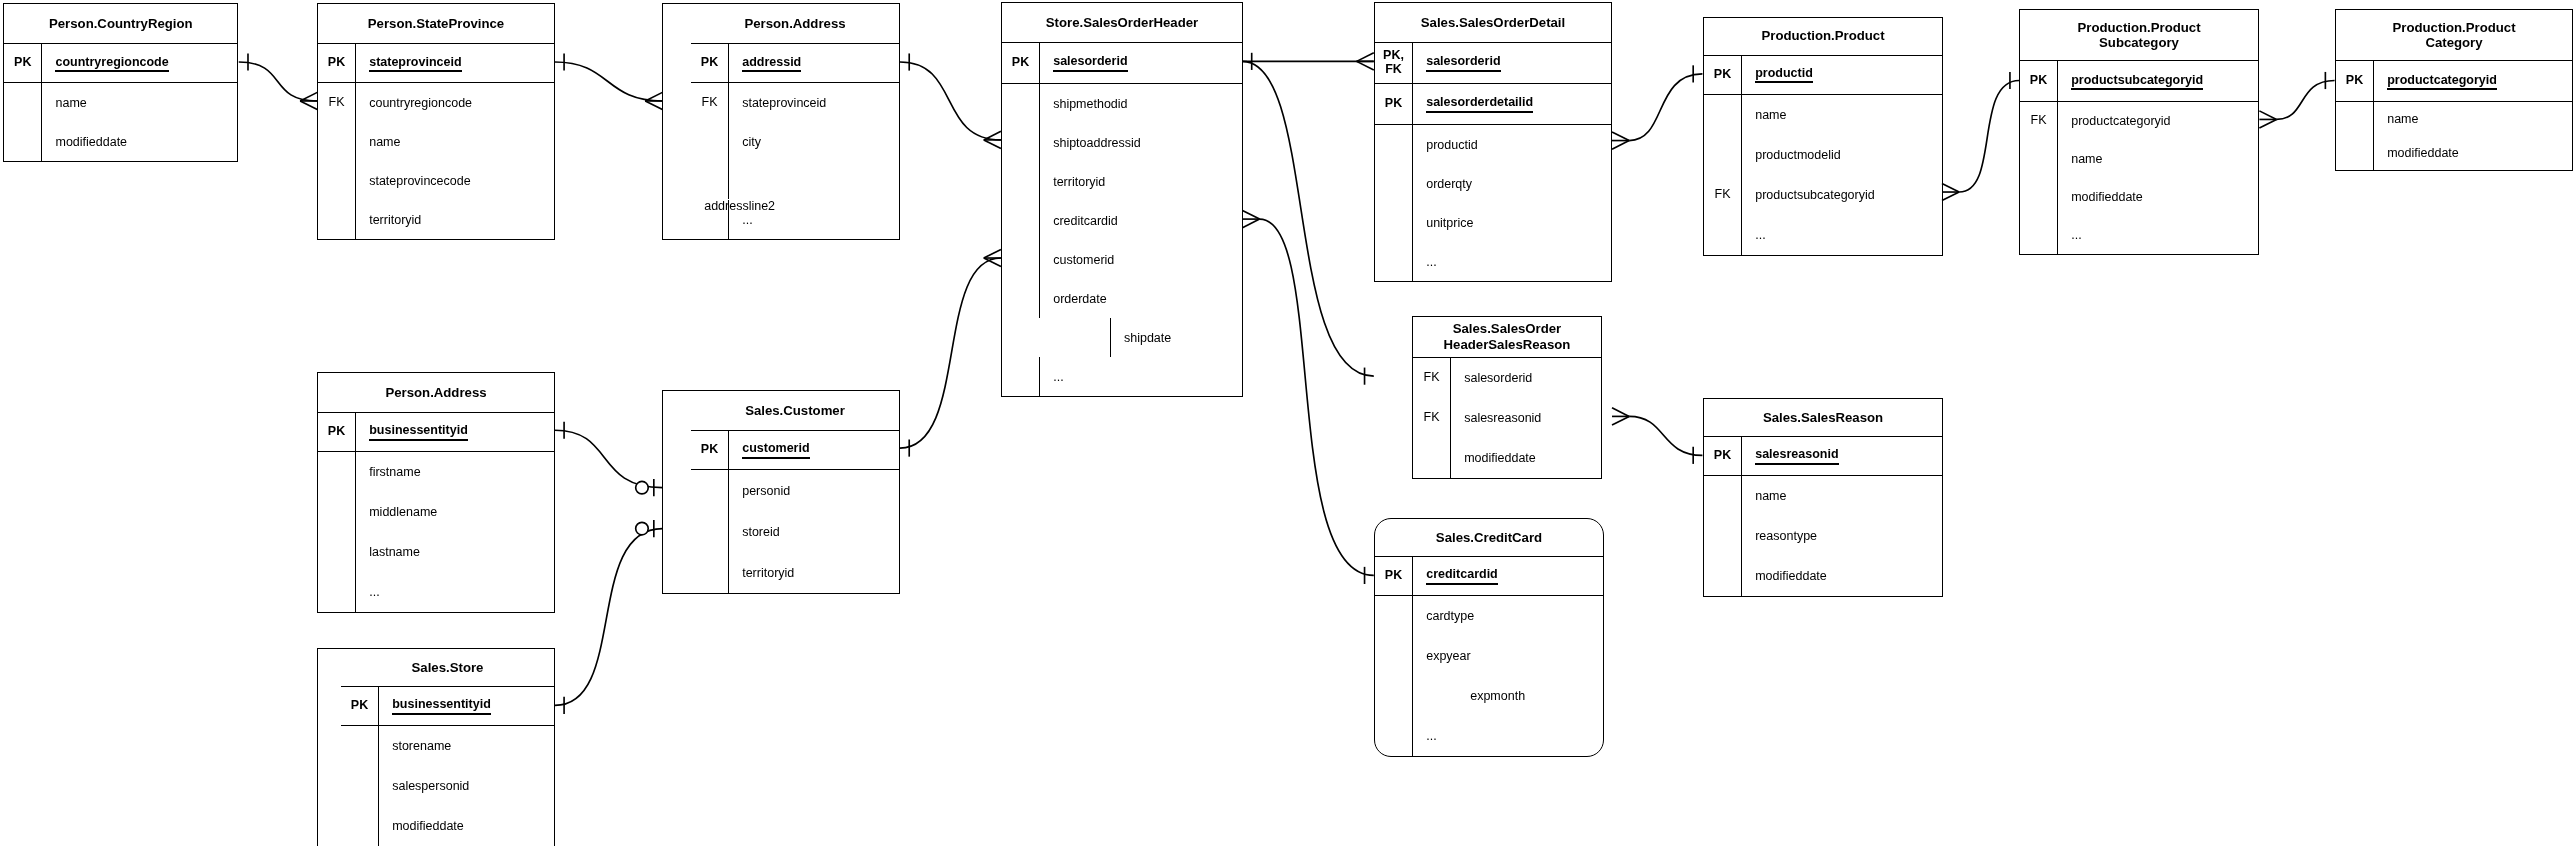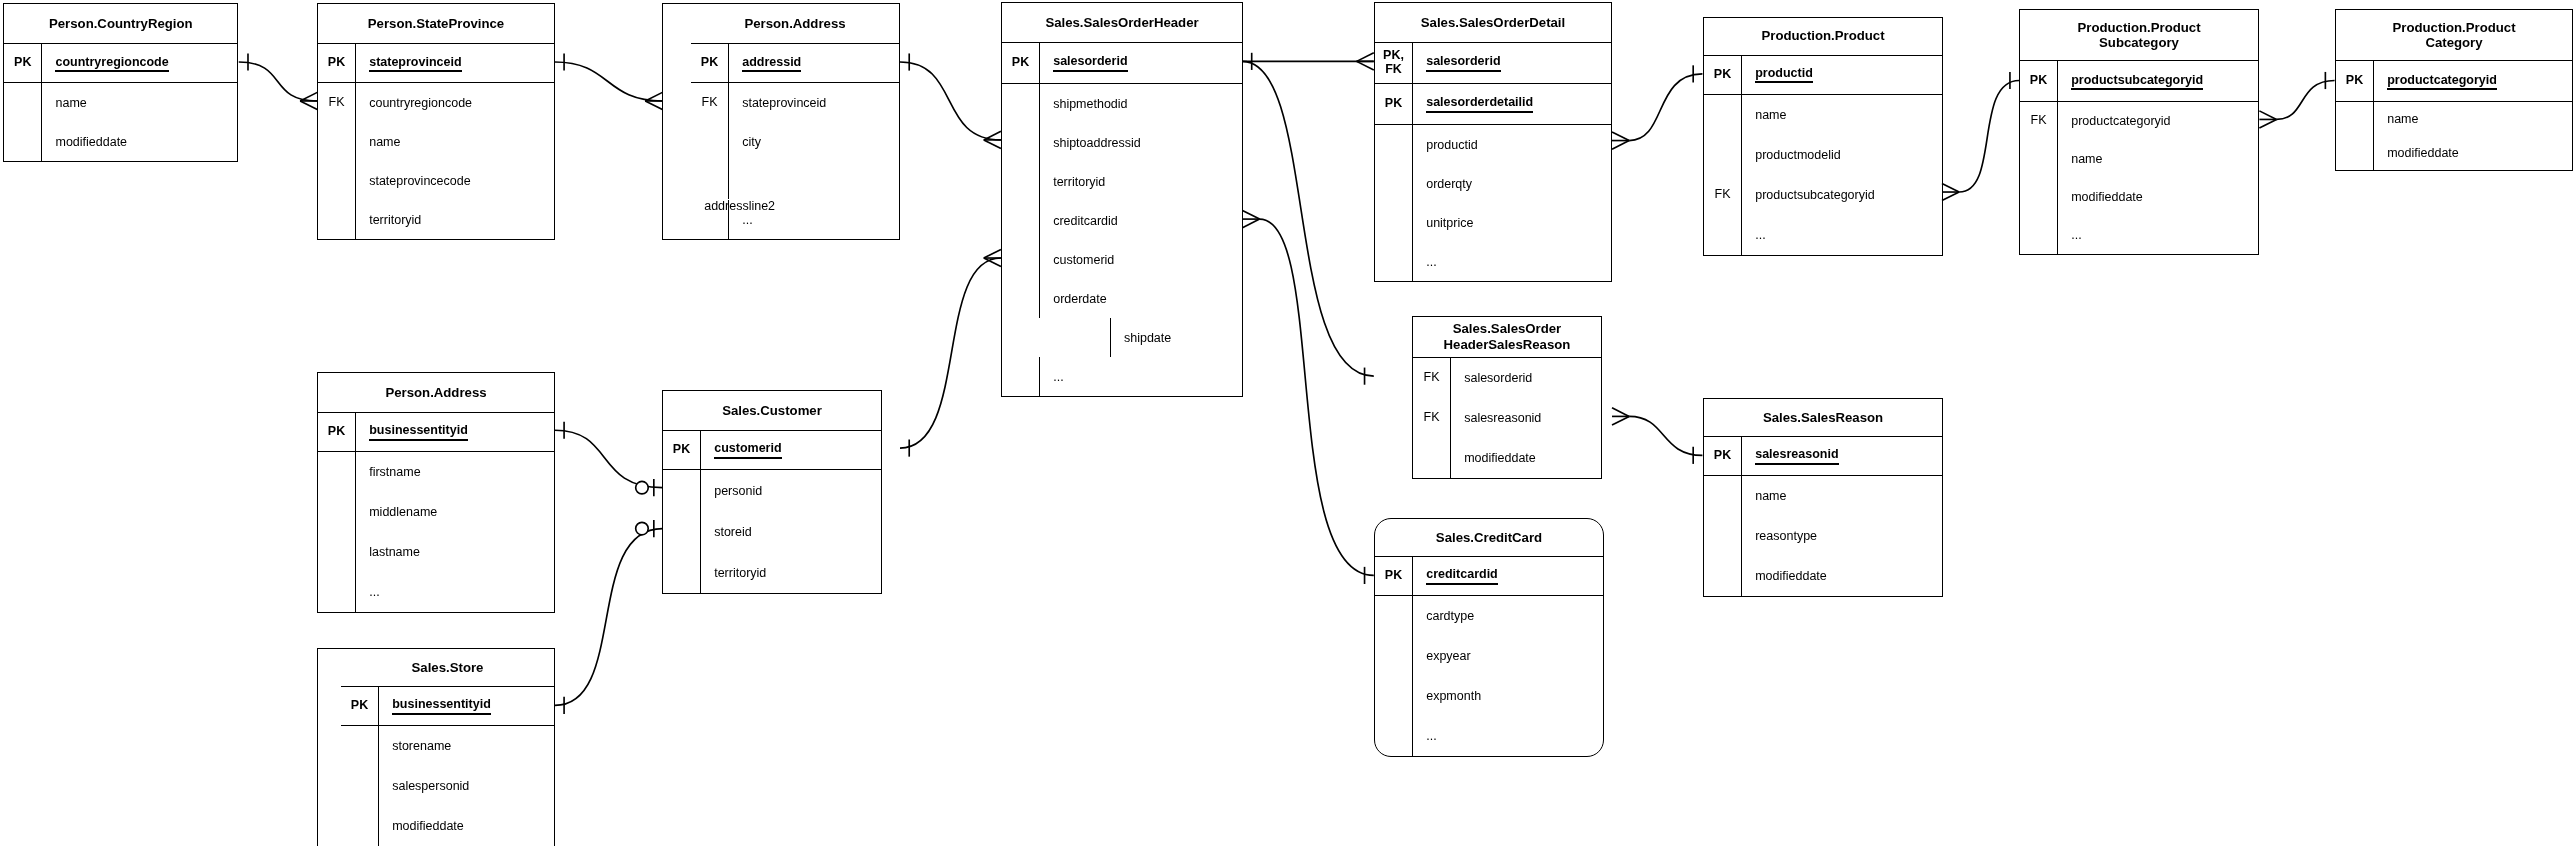--- a/index.html
+++ b/index.html
@@ -196,21 +196,21 @@
           <div class="attr">addressline2</div>
         </div>
         <div class="row" style="height: 39px;">
           <div class="key"></div>
           <div class="attr">...</div>
         </div>
       </div>
     </div>
     <div class="tbl" style="left: 1001px; top: 2px; width: 242px;">
       <div class="tbl-header" style="height: 40px;">
-        <span>Sales.SalesOrderHeader</span>
+        <span>Store.SalesOrderHeader</span>
       </div>
       <div class="sec">
         <div class="row pk" style="height: 40px;">
           <div class="key">PK</div>
           <div class="attr">
             <span class="pk-underline">salesorderid</span>
           </div>
         </div>
       </div>
       <div class="sec">
@@ -399,21 +399,21 @@
         <div class="row" style="height: 40px;">
           <div class="key"></div>
           <div class="attr">lastname</div>
         </div>
         <div class="row" style="height: 40px;">
           <div class="key"></div>
           <div class="attr">...</div>
         </div>
       </div>
     </div>
-    <div class="tbl" style="left: 662px; top: 390px; width: 220px;">
+    <div class="tbl" style="left: 662px; top: 390px; width: 238px; padding-left: 28px;">
       <div class="tbl-header" style="height: 40px;">
         <span>Sales.Customer</span>
       </div>
       <div class="sec">
         <div class="row pk" style="height: 38px;">
           <div class="key">PK</div>
           <div class="attr">
             <span class="pk-underline">customerid</span>
           </div>
         </div>
@@ -494,21 +494,21 @@
       </div>
       <div class="sec">
         <div class="row" style="height: 40px;">
           <div class="key"></div>
           <div class="attr">cardtype</div>
         </div>
         <div class="row" style="height: 40px;">
           <div class="key"></div>
           <div class="attr">expyear</div>
         </div>
-        <div class="row" style="height: 40px;">
+        <div class="row" style="height: 40px; gap: 44px;">
           <div class="key"></div>
           <div class="attr">expmonth</div>
         </div>
         <div class="row" style="height: 40px;">
           <div class="key"></div>
           <div class="attr">...</div>
         </div>
       </div>
     </div>
     <div class="tbl" style="left: 317px; top: 648px; width: 238px; padding-left: 23px;">

